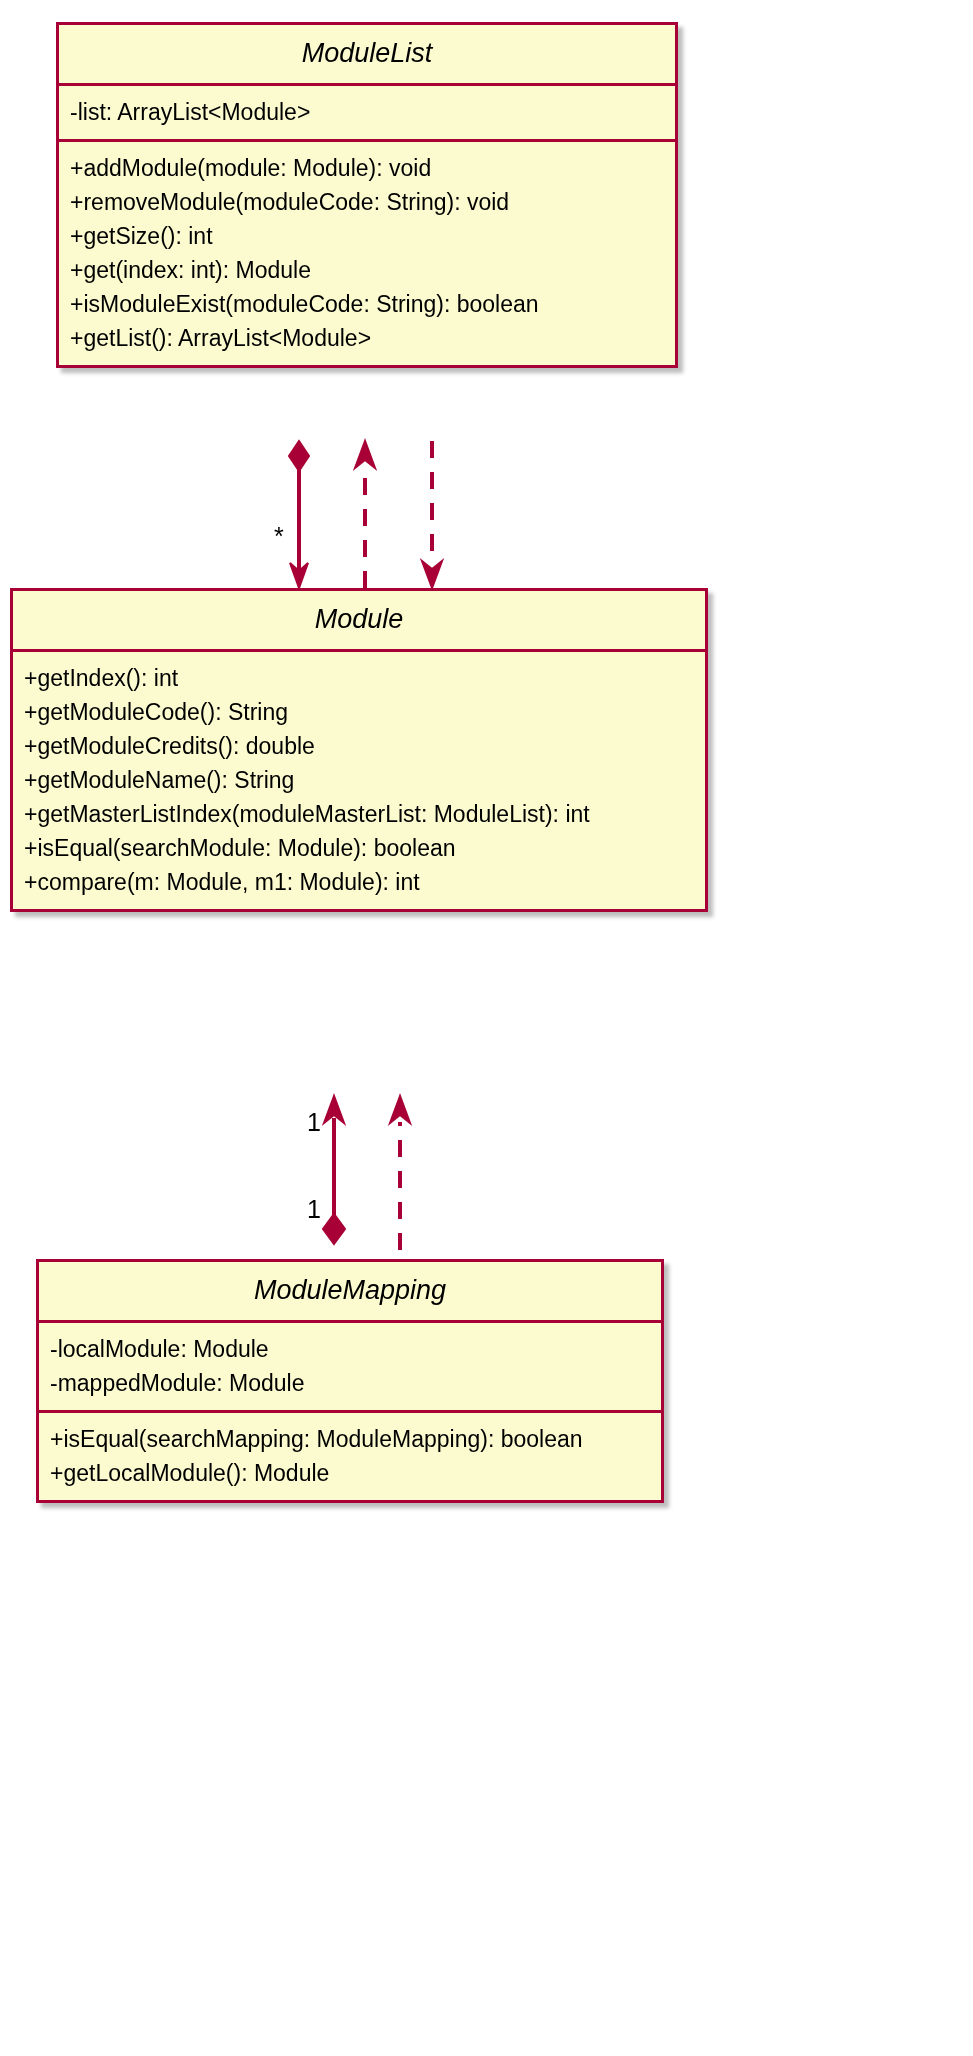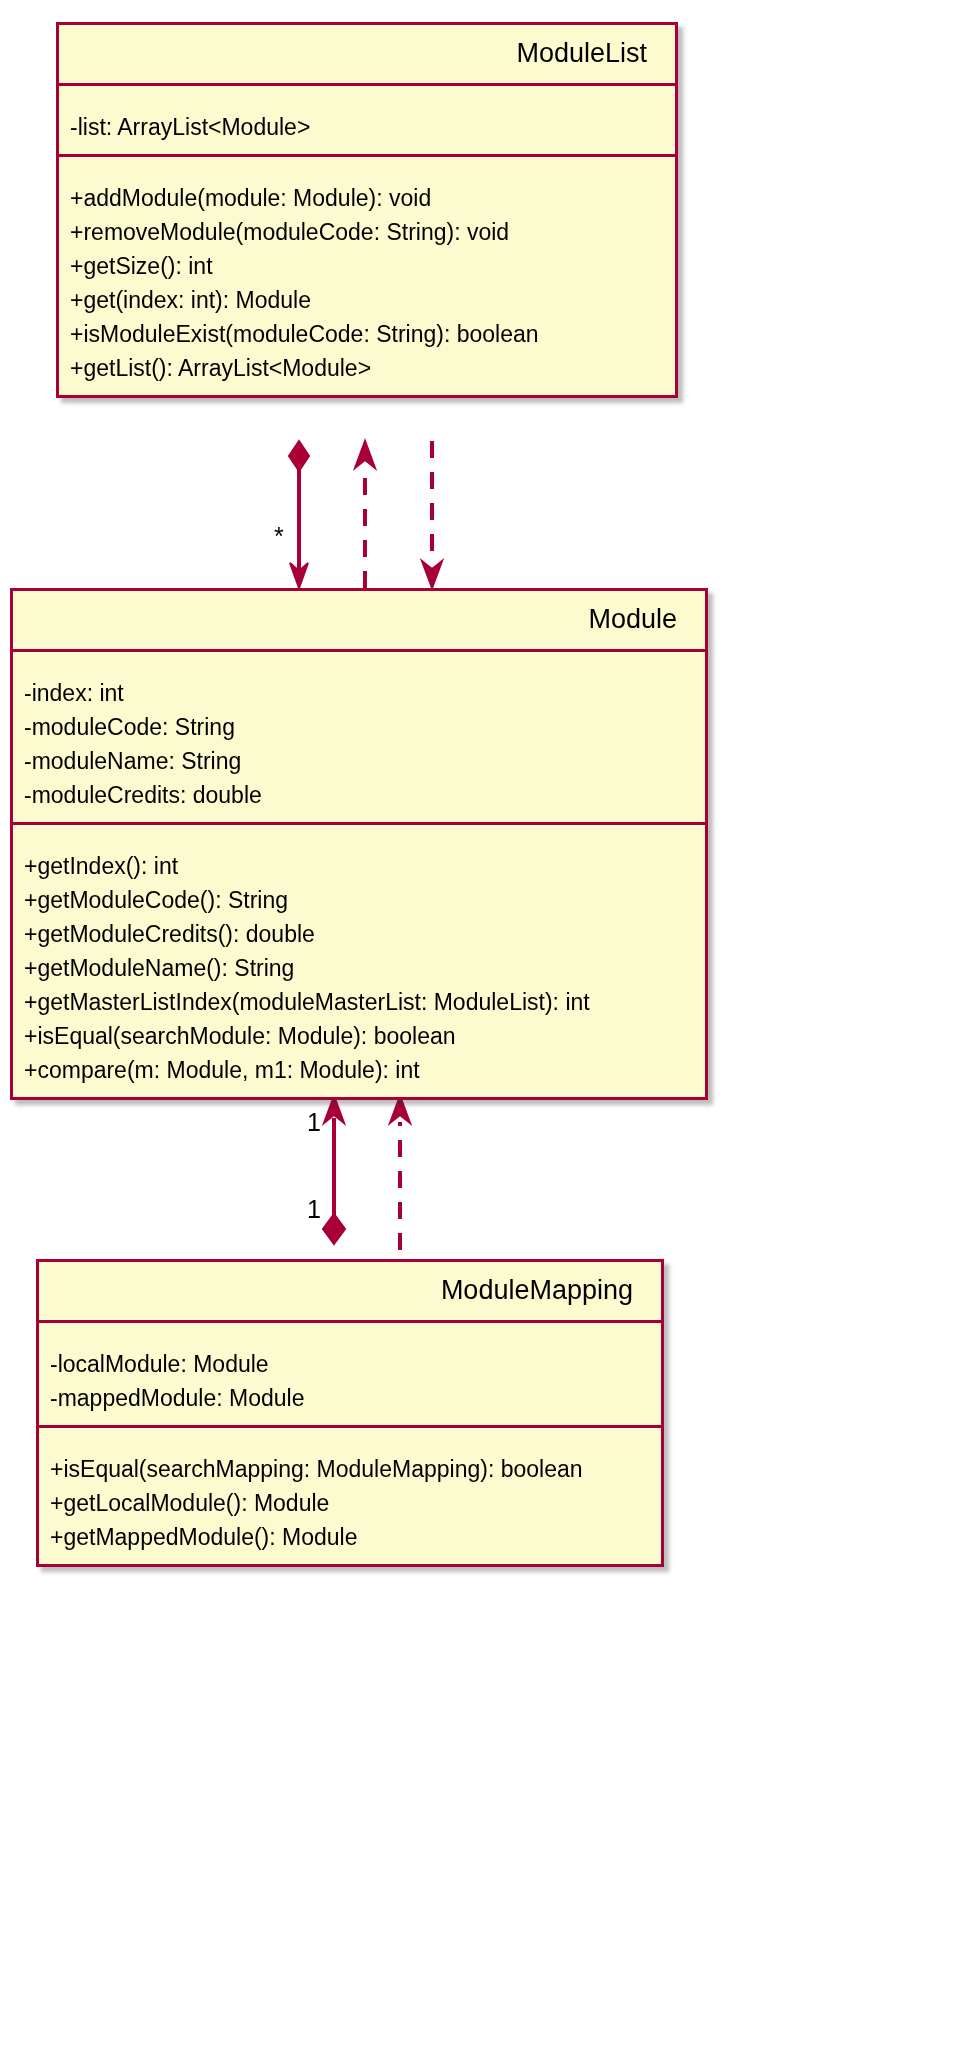--- a/index.html
+++ b/index.html
@@ -37,31 +37,32 @@
   .uml-class {
     position: absolute;
     z-index: 2;
     background: #FBFBCF;
     border: 3px solid #A80036;
     box-sizing: border-box;
     box-shadow: 5px 5px 4px rgba(50,50,50,0.32);
   }
 
   .class-title {
-    text-align: right;
+    text-align: center;
     color: #000000;
     font-size: 27px;
     line-height: 1.0;
-    padding: 15px 28px 16px 10px;
+    padding: 15px 10px 16px 10px;
     white-space: nowrap;
+    font-style: italic;
   }
 
   .compartment {
     border-top: 3px solid #A80036;
-    padding: 24px 0 10px 0;
+    padding: 9px 0 10px 0;
   }
 
   .member {
     color: #000000;
     font-size: 23px;
     line-height: 34px;
     white-space: nowrap;
     padding: 0 6px 0 11px;
   }
 
@@ -132,26 +133,20 @@
       <div class="member">+getSize(): int</div>
       <div class="member">+get(index: int): Module</div>
       <div class="member">+isModuleExist(moduleCode: String): boolean</div>
       <div class="member">+getList(): ArrayList&lt;Module&gt;</div>
     </div>
   </div>
 
   <div class="uml-class" id="class-module">
     <div class="class-title">Module</div>
 
-    <div class="compartment">
-      <div class="member">-index: int</div>
-      <div class="member">-moduleCode: String</div>
-      <div class="member">-moduleName: String</div>
-      <div class="member">-moduleCredits: double</div>
-    </div>
 
     <div class="compartment">
       <div class="member">+getIndex(): int</div>
       <div class="member">+getModuleCode(): String</div>
       <div class="member">+getModuleCredits(): double</div>
       <div class="member">+getModuleName(): String</div>
       <div class="member">+getMasterListIndex(moduleMasterList: ModuleList): int</div>
       <div class="member">+isEqual(searchModule: Module): boolean</div>
       <div class="member">+compare(m: Module, m1: Module): int</div>
     </div>
@@ -161,17 +156,16 @@
     <div class="class-title">ModuleMapping</div>
 
     <div class="compartment">
       <div class="member">-localModule: Module</div>
       <div class="member">-mappedModule: Module</div>
     </div>
 
     <div class="compartment">
       <div class="member">+isEqual(searchMapping: ModuleMapping): boolean</div>
       <div class="member">+getLocalModule(): Module</div>
-      <div class="member">+getMappedModule(): Module</div>
     </div>
   </div>
 
 </div>
 
 </body></html>

